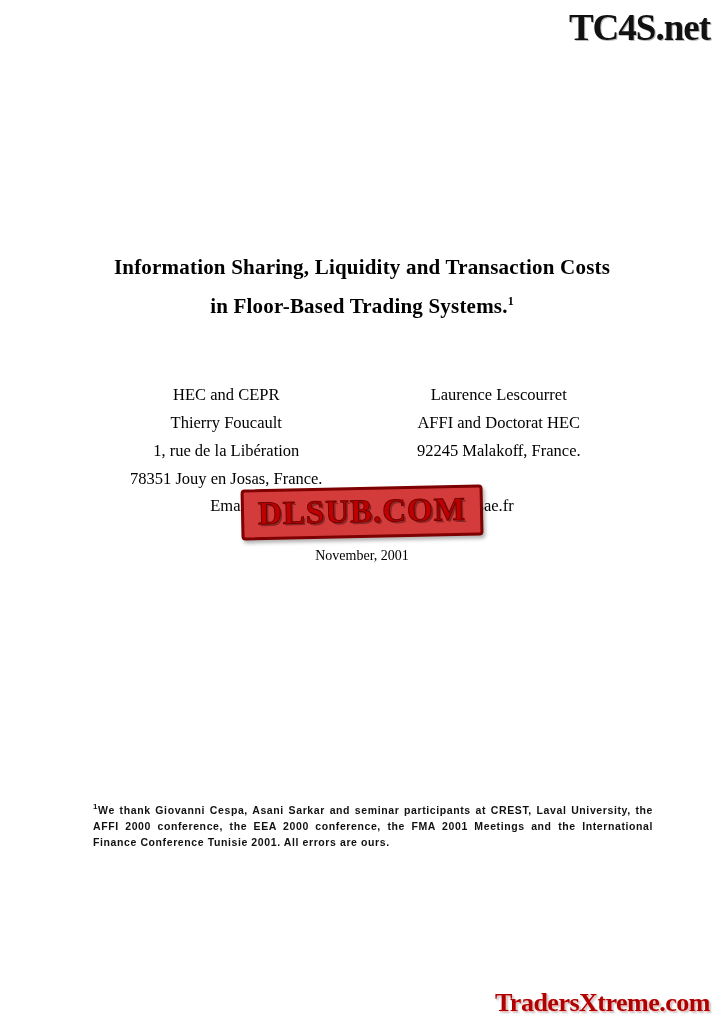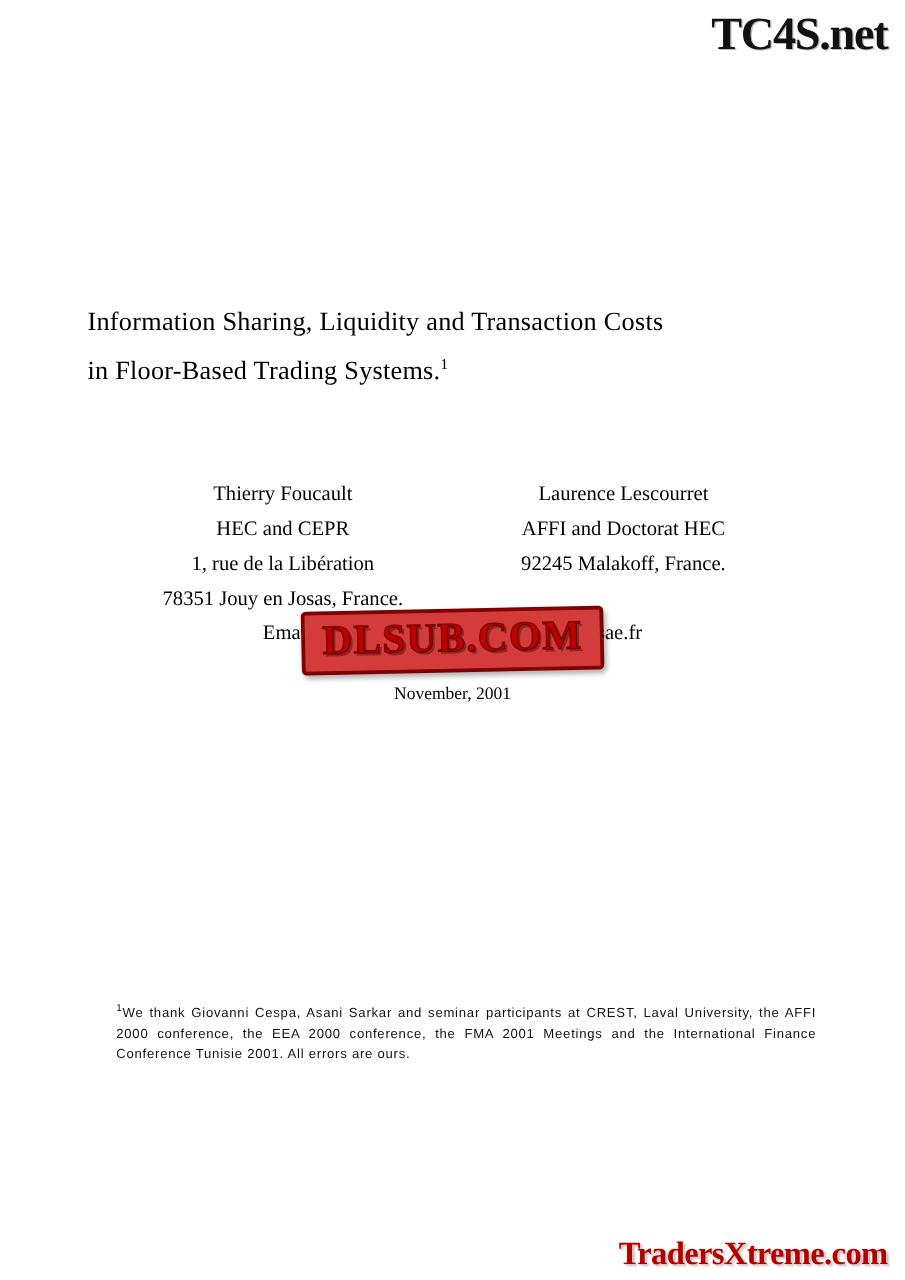--- a/index.html
+++ b/index.html
@@ -64,23 +64,24 @@
     position: absolute;
     left: 0;
     top: 0;
     width: 724px;
     height: 1024px;
   }
 
   .title-block {
     position: absolute;
     left: 70px;
-    top: 240px;
+    top: 250px;
     width: 584px;
-    text-align: left;
+    text-align: center;
+    font-weight: bold;
   }
   .title-line {
     font-size: 21px;
     line-height: 34px;
     letter-spacing: 0.2px;
   }
   .fn-ref {
     font-size: 12px;
     vertical-align: super;
   }
@@ -119,42 +120,42 @@
 
   .footnote {
     position: absolute;
     left: 93px;
     top: 799px;
     width: 560px;
     font-family: "Liberation Sans", sans-serif;
     font-size: 10.5px;
     line-height: 16px;
     letter-spacing: 0.6px;
-    font-weight: normal;
+    font-weight: bold;
     color: #111111;
     text-align: justify;
   }
   .footnote sup {
     font-size: 8px;
   }
 </style>
 </head>
 <body>
 
 <div class="page">
 
   <div class="title-block">
     <div class="title-line">Information Sharing, Liquidity and Transaction Costs</div>
     <div class="title-line"><span>in Floor-Based Trading Systems.</span><span class="fn-ref">1</span></div>
   </div>
 
   <div class="authors">
     <div class="col">
+      <div>HEC and CEPR</div>
       <div>Thierry Foucault</div>
-      <div>HEC and CEPR</div>
       <div>1, rue de la Libération</div>
       <div>78351 Jouy en Josas, France.</div>
     </div>
     <div class="col">
       <div>Laurence Lescourret</div>
       <div>AFFI and Doctorat HEC</div>
       <div>92245 Malakoff, France.</div>
     </div>
   </div>
 

